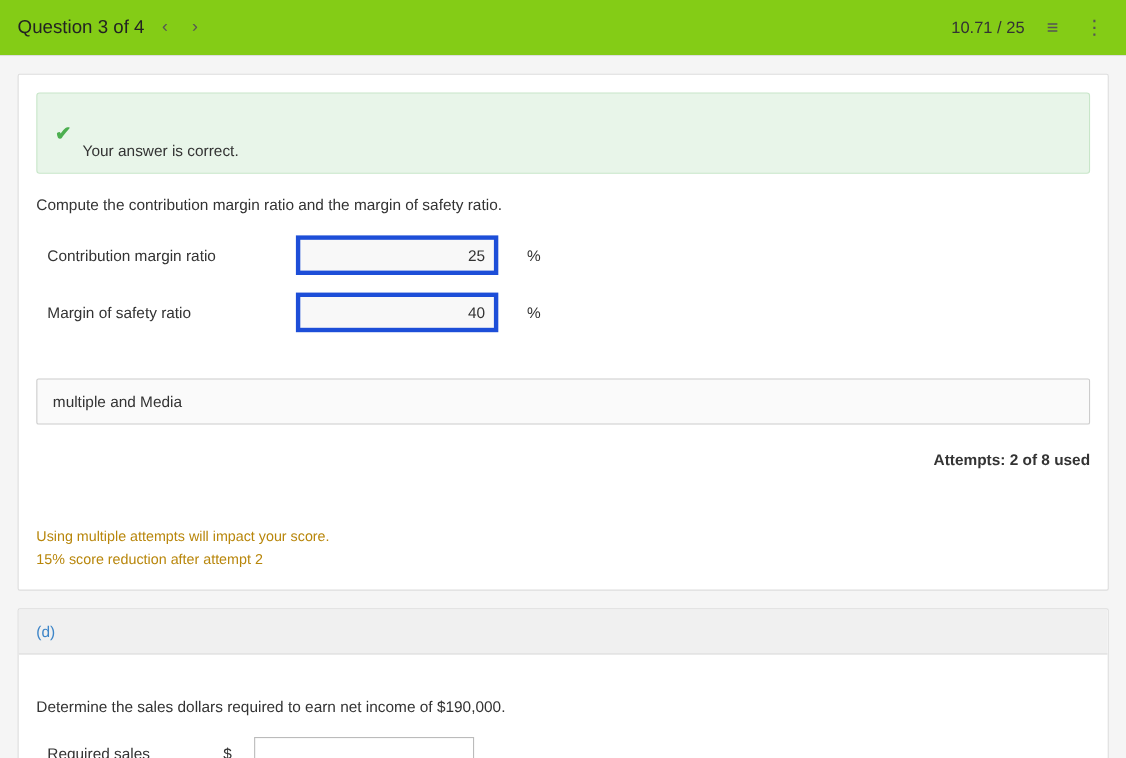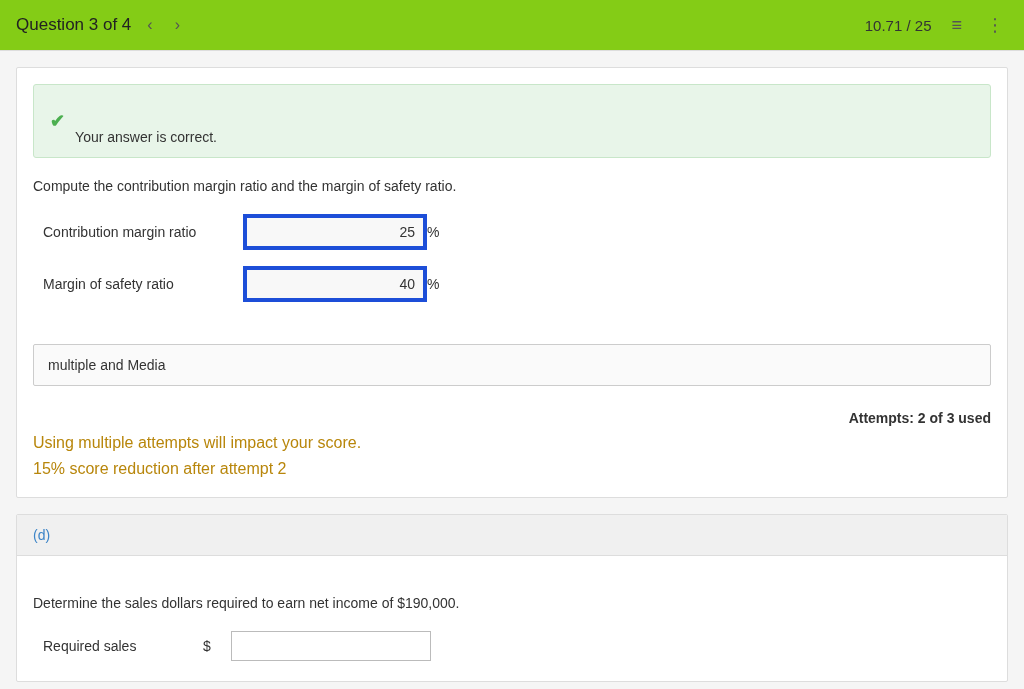--- a/index.html
+++ b/index.html
@@ -114,21 +114,21 @@
 
     .question-text {
       font-size: 14px;
       color: #333;
       margin-bottom: 20px;
     }
 
     .form-row {
       display: flex;
       align-items: center;
-      gap: 0;
+      gap: 26px;
       margin-bottom: 16px;
       padding-left: 10px;
     }
 
     .form-label {
       width: 200px;
       font-size: 14px;
       color: #333;
     }
 
@@ -169,22 +169,23 @@
 
     .attempts-text {
       font-size: 14px;
       font-weight: bold;
       color: #333;
     }
 
     .warning-text {
       padding: 0 16px 16px 16px;
       color: #b8860b;
-      font-size: 16px;
+      font-size: 13px;
       line-height: 1.6;
+      margin-top: 48px;
     }
 
     
     .part-card {
       background: #fff;
       border: 1px solid #ddd;
       border-radius: 2px;
       overflow: hidden;
     }
 
@@ -278,21 +279,21 @@
         <input class="form-input" type="text" readonly="" value="40" style="">
         <span class="form-unit">%</span>
       </div>
     </div>
 
     <div class="etextbook-section">
       <span class="etextbook-label">multiple and Media</span>
     </div>
 
     <div class="attempts-row">
-      <span class="attempts-text">Attempts: 2 of 3 used</span>
+      <span class="attempts-text">Attempts: 2 of 8 used</span>
     </div>
 
     <div class="warning-text">
       <div>Using multiple attempts will impact your score.</div>
       <div>15% score reduction after attempt 2</div>
     </div>
 
   </div>
 
   <div class="part-card">

